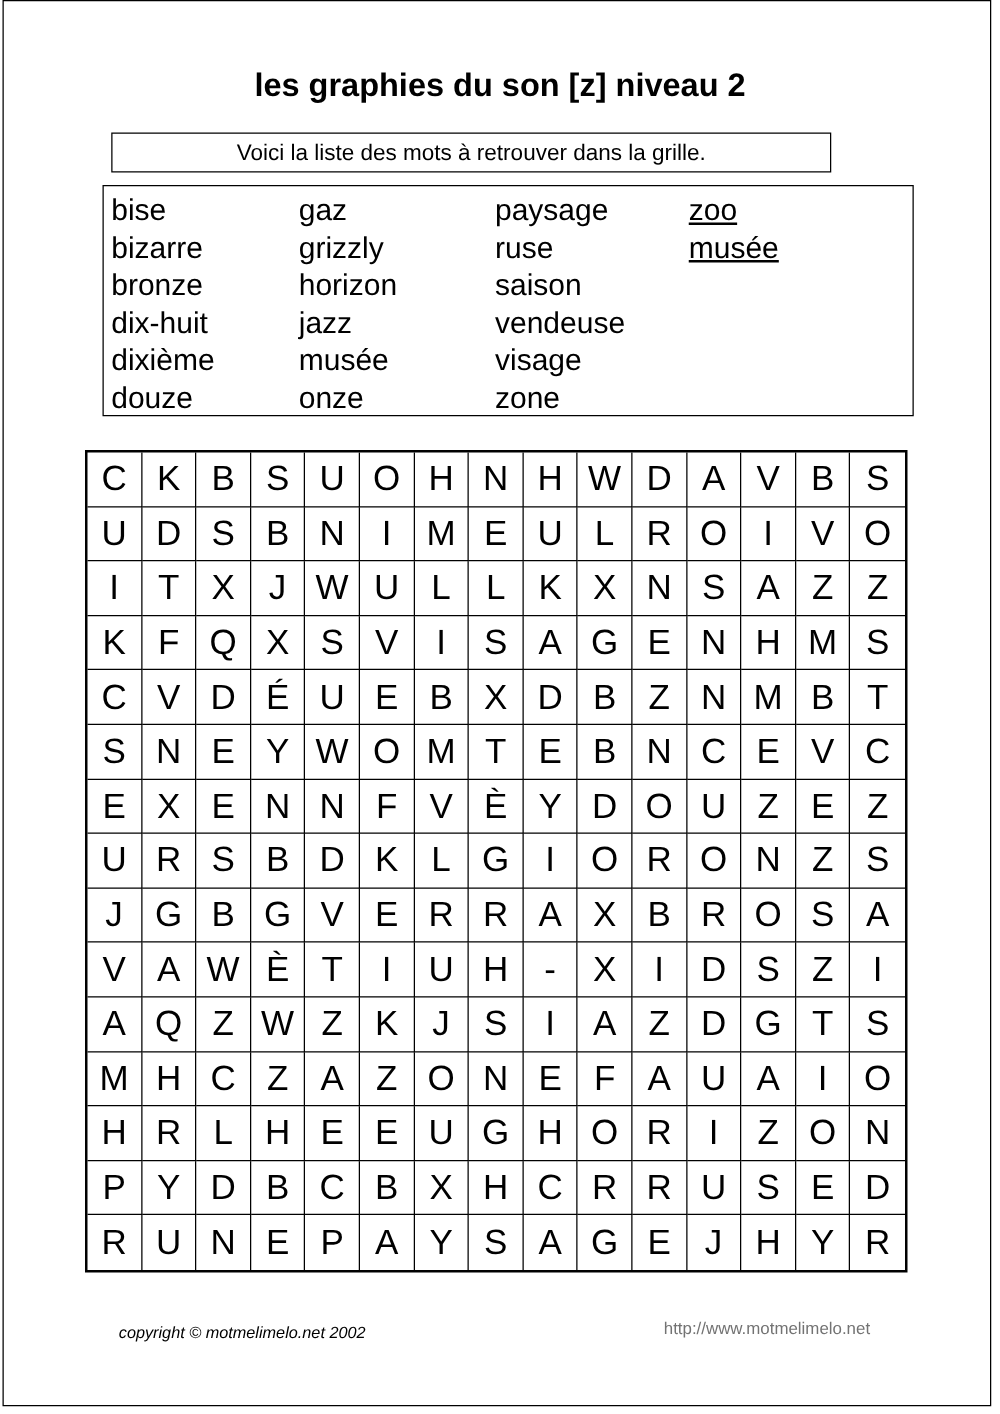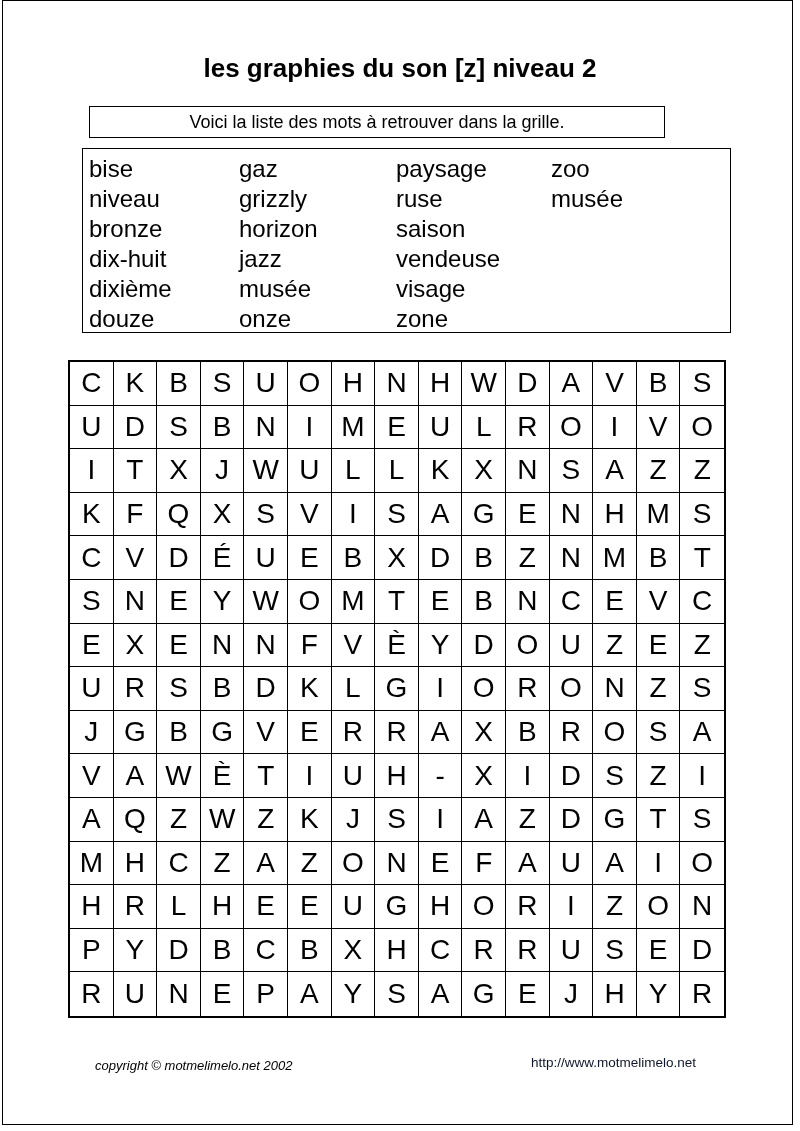--- a/index.html
+++ b/index.html
@@ -41,21 +41,21 @@
     left: 82px; top: 148px;
     width: 621px; height: 183px;
     border: 1px solid #000;
     font-size: 24px;
     padding-left: 26px;
   }
   .word-col { position: absolute; top: 5px; }
   .word-col-0 { left: 6px; }
   .word-col-1 { left: 156px; }
   .word-col-2 { left: 313px; }
-  .word-col-3 { left: 468px; }
+  .word-col-3 { left: 468px; text-decoration: underline; }
   .word { height: 30px; line-height: 30px; white-space: nowrap; }
 
   .letter-grid {
     position: absolute;
     left: 68px; top: 360px;
     width: 658px; height: 658px;
     box-sizing: border-box;
     border: 2px solid #000;
     display: grid;
     grid-template-columns: repeat(15, 1fr);
@@ -76,40 +76,40 @@
   .footer-left {
     position: absolute;
     left: 95px; top: 1058px;
     font-size: 13px;
     font-style: italic;
   }
   .footer-right {
     position: absolute;
     left: 531px; top: 1055px;
     font-size: 13.5px;
-    color: #0f172a;
+    color: #737373;
     text-decoration: none;
   }
 </style>
 </head>
 <body>
 
 <div class="page">
   <div class="frame"></div>
 
   <div class="title">les graphies du son [z] niveau 2</div>
 
   <div class="instruction-box">
     <span>Voici la liste des mots à retrouver dans la grille.</span>
   </div>
 
   <div class="word-list-box">
     <div class="word-col word-col-0">
         <div class="word">bise</div>
-        <div class="word">niveau</div>
+        <div class="word">bizarre</div>
         <div class="word">bronze</div>
         <div class="word">dix-huit</div>
         <div class="word">dixième</div>
         <div class="word">douze</div>
       </div>
     <div class="word-col word-col-2">
         <div class="word">paysage</div>
         <div class="word">ruse</div>
         <div class="word">saison</div>
         <div class="word">vendeuse</div>

